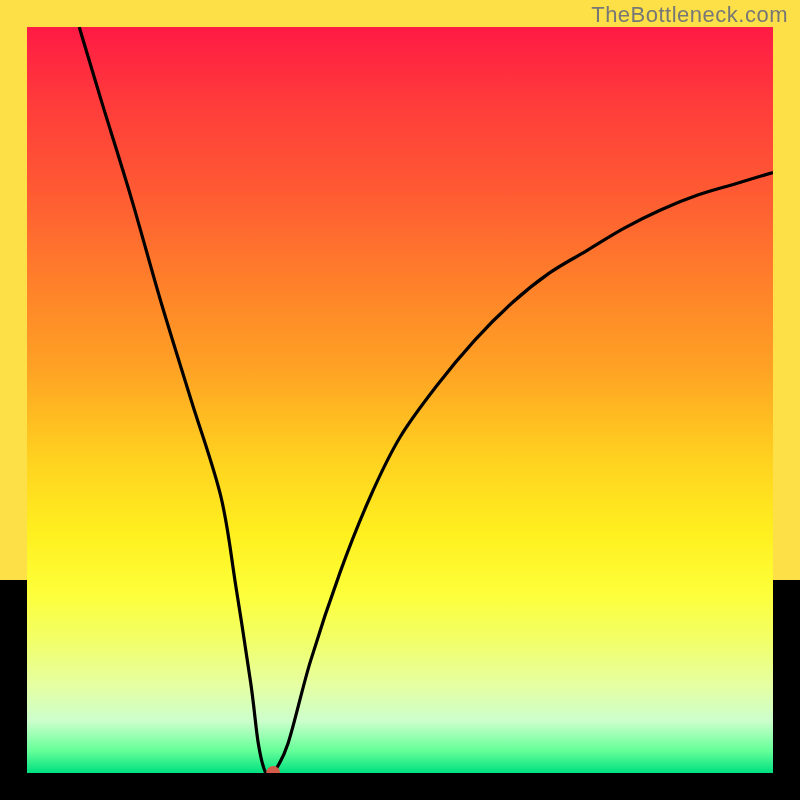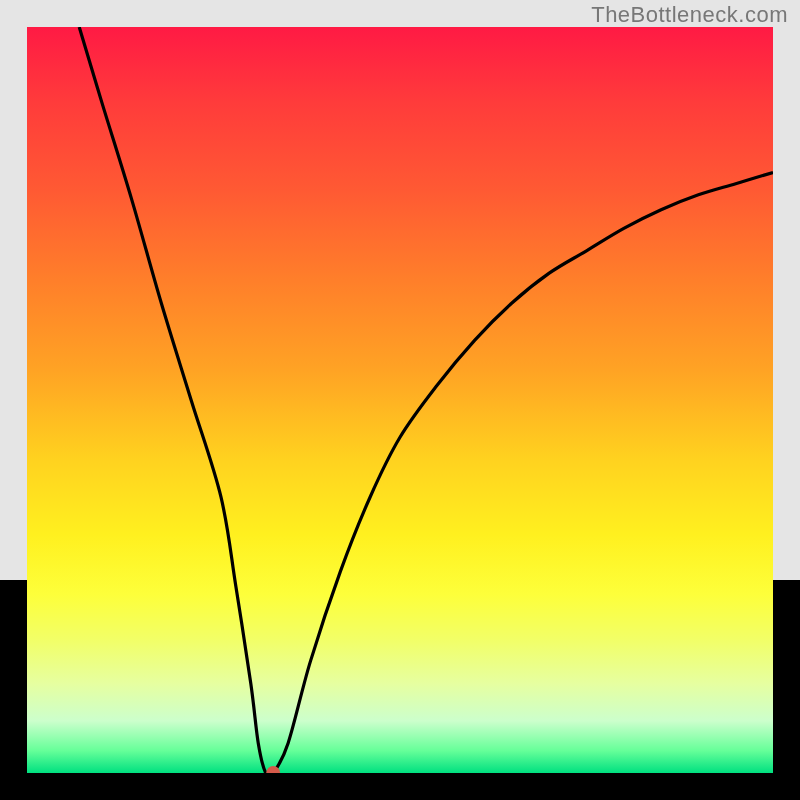--- a/index.html
+++ b/index.html
@@ -10,21 +10,21 @@
     background: #000;
     position: relative;
     font-family: Arial, Helvetica, sans-serif;
   }
   .outer {
     position: absolute;
     top: 0;
     left: 0;
     width: 800px;
     height: 580px;
-    background: #e5e5e5;
+    background: #fde047;
   }
   .plot {
     position: absolute;
     top: 27px;
     left: 27px;
     width: 746px;
     height: 746px;
     background: linear-gradient(to bottom,
       #ff1a44 0%,
       #ff3b3b 10%,

